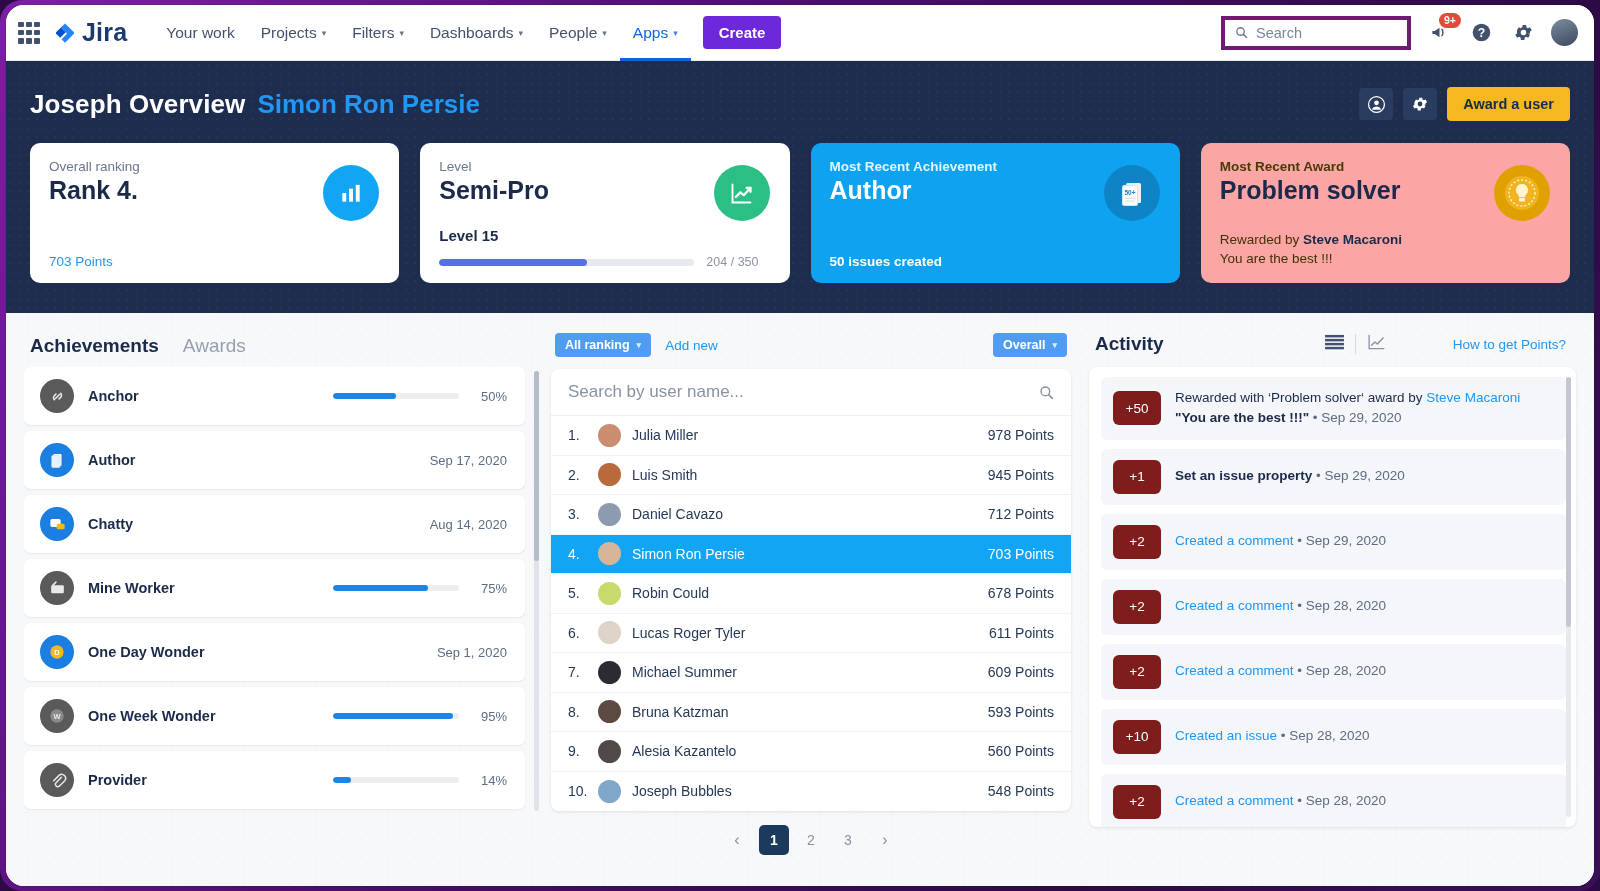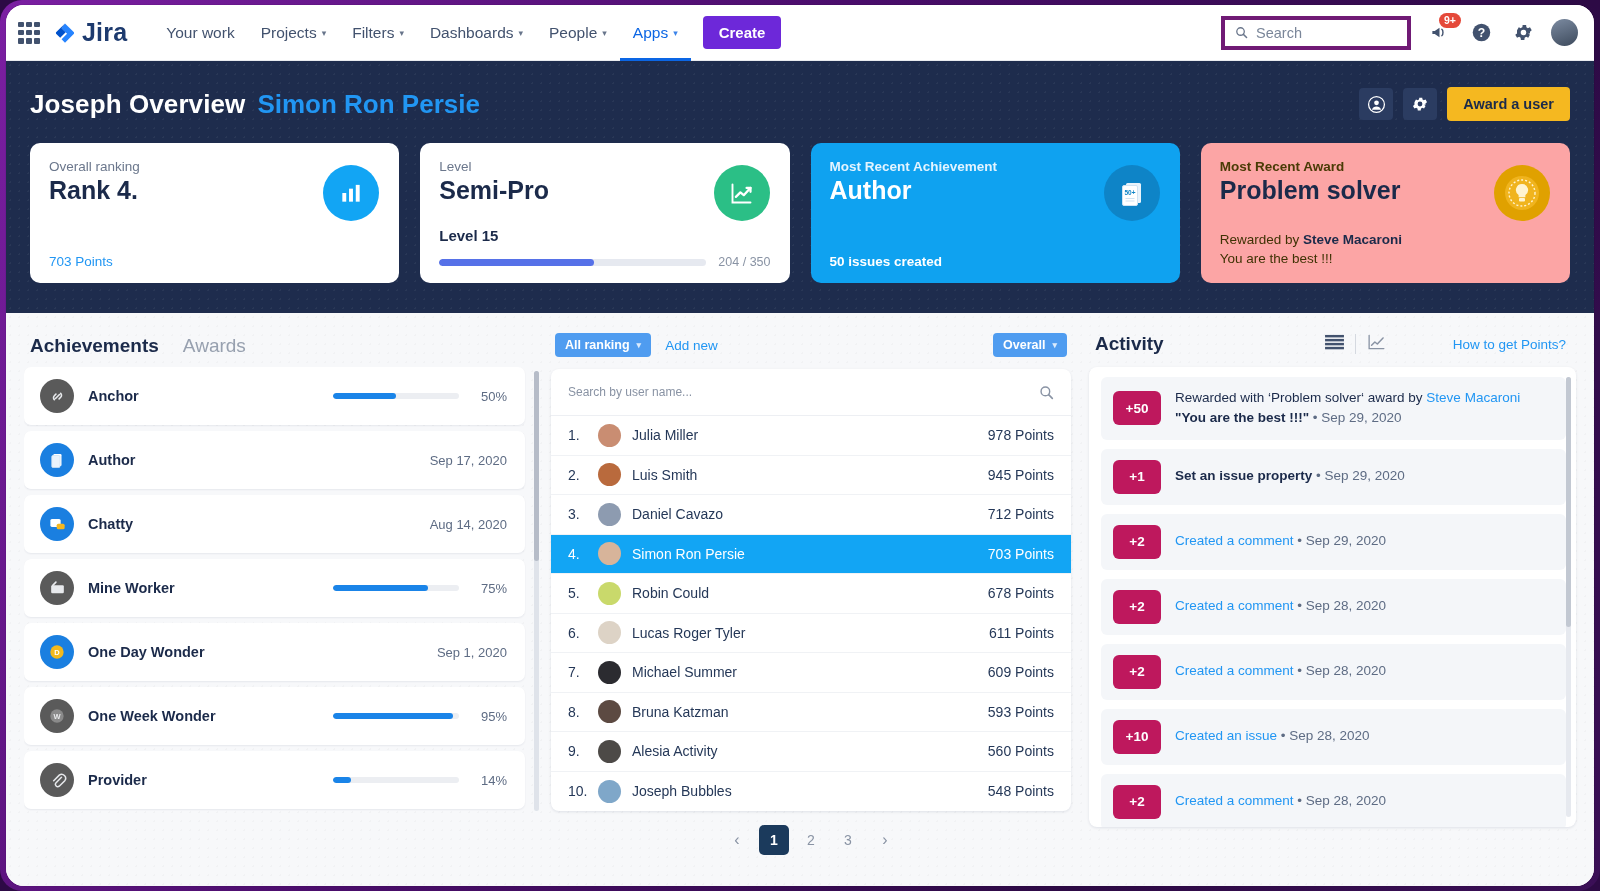--- a/index.html
+++ b/index.html
@@ -92,21 +92,21 @@
   .hero-icon-btn {
     width:34px; height:32px; border-radius:4px; background:#2b3c61;
     display:flex; align-items:center; justify-content:center; color:#fff; cursor:pointer;
   }
   .award-btn {
     background:#f5b820; color:#1b2a4a; font-weight:700; font-size:14.5px;
     padding: 9px 16px; border-radius:4px; cursor:pointer;
   }
 
   .cards { display:flex; gap:21px; margin-top: 22px; position:relative; z-index:1;}
-  .card { flex:1; border-radius:10px; padding:16px 19px 14px 19px; position:relative;
+  .card { flex:1; border-radius:10px; padding:16px 31px 14px 19px; position:relative;
           min-height: 140px; display:flex; flex-direction:column; }
   .card.white { background:#fff; }
   .card.blue  { background:#0fa2f0; }
   .card.amber { background:#fca5a5; }
   .card-label { font-size:13.5px; color:#6b778c; }
   .card.blue .card-label { color:#e3f4ff; font-weight:600; }
   .card.amber .card-label { color:#4a3b06; font-weight:600;}
   .card-value { font-size:25px; font-weight:700; color:#1b2a4a; margin-top:2px; }
   .card.blue .card-value { color:#fff; }
   .card-foot { margin-top:auto; font-size:13.5px; }
@@ -165,21 +165,21 @@
   .pill {
     background:#4f9cf0; color:#fff; font-size:12.5px; font-weight:600; border-radius:4px;
     padding:5px 10px; display:flex; align-items:center; gap:7px; cursor:pointer;
   }
   .addnew { color:#2196f3; font-size:13.5px; margin-left:14px; cursor:pointer;}
   .mid-head .pill.right { margin-left:auto; }
   .mid-card { background:#fff; border-radius:8px; box-shadow:0 1px 3px rgba(9,30,66,.1);
               overflow:hidden; }
   .mid-search { height:47px; display:flex; align-items:center; padding:0 17px;
                 border-bottom:1px solid #edeff3; }
-  .mid-search input { border:0; outline:0; flex:1; font-size:12px; color:#7f1d1d;
+  .mid-search input { border:0; outline:0; flex:1; font-size:17px; color:#7f1d1d;
                       font-family:"Liberation Sans",sans-serif;}
   .mid-search input::placeholder { color:#8993a4; }
   .lb-row { height:39.5px; display:flex; align-items:center; padding:0 17px;
             border-bottom:1px solid #f0f2f5; font-size:14px; color:#253858;}
   .lb-row:last-child { border-bottom:0; }
   .lb-row.sel { background:#12a5f4; color:#fff; }
   .lb-rank { width:30px; color:#253858; }
   .lb-row.sel .lb-rank { color:#fff; }
   .lb-av { width:23px; height:23px; border-radius:50%; margin-right:11px; flex:none;}
   .lb-pts { margin-left:auto; }
@@ -194,21 +194,21 @@
   
   .act-head { display:flex; align-items:center; padding: 4px 10px 12px 6px; }
   .act-title { font-size:19px; color:#1b2a4a; font-weight:600; }
   .act-tools { display:flex; align-items:center; gap:10px; margin-left:160px; }
   .act-div { width:1px; height:20px; background:#d5d9e0; }
   .howto { margin-left:auto; color:#2196f3; font-size:13.5px; cursor:pointer;}
   .act-card { background:#fff; border-radius:8px; box-shadow:0 1px 3px rgba(9,30,66,.1);
               padding:10px 10px 10px 12px; height:460px; overflow:hidden; position:relative;}
   .act-row { background:#f4f6f9; border-radius:6px; display:flex; align-items:center;
              padding:11px 12px; margin-bottom:9px; }
-  .act-pts { background:#be185d; color:#fff; font-weight:700; font-size:13.5px;
+  .act-pts { background:#7f1d1d; color:#fff; font-weight:400; font-size:13.5px;
              border-radius:6px; min-width:48px; height:34px; display:flex;
              align-items:center; justify-content:center; margin-right:14px; flex:none;}
   .act-txt { font-size:13.5px; color:#1b2a4a; line-height:1.5; }
   .act-txt .lnk { color:#2196f3; }
   .act-txt .dt { color:#5e6c84; }
   .act-txt .q { font-weight:700; }
   .act-scroll { position:absolute; right:5px; top:10px; width:5px; height:440px;
                 background:#e6e9ef; border-radius:3px;}
   .act-scroll i { position:absolute; top:0; left:0; width:5px; height:250px;
                   background:#c2c8d2; border-radius:3px; display:block;}
@@ -564,21 +564,21 @@
             </div>
             <div class="lb-row">
               <div class="lb-rank">8.</div>
               <div class="lb-av" style="background: rgb(92, 74, 66);"></div>
               <div>Bruna Katzman</div>
               <div class="lb-pts">593 Points</div>
             </div>
             <div class="lb-row">
               <div class="lb-rank">9.</div>
               <div class="lb-av" style="background: rgb(77, 74, 71);"></div>
-              <div>Alesia Activity</div>
+              <div>Alesia Kazantelo</div>
               <div class="lb-pts">560 Points</div>
             </div>
             <div class="lb-row">
               <div class="lb-rank">10.</div>
               <div class="lb-av" style="background: rgb(127, 167, 201);"></div>
               <div>Joseph Bubbles</div>
               <div class="lb-pts">548 Points</div>
             </div>
           </div>
       </div>

